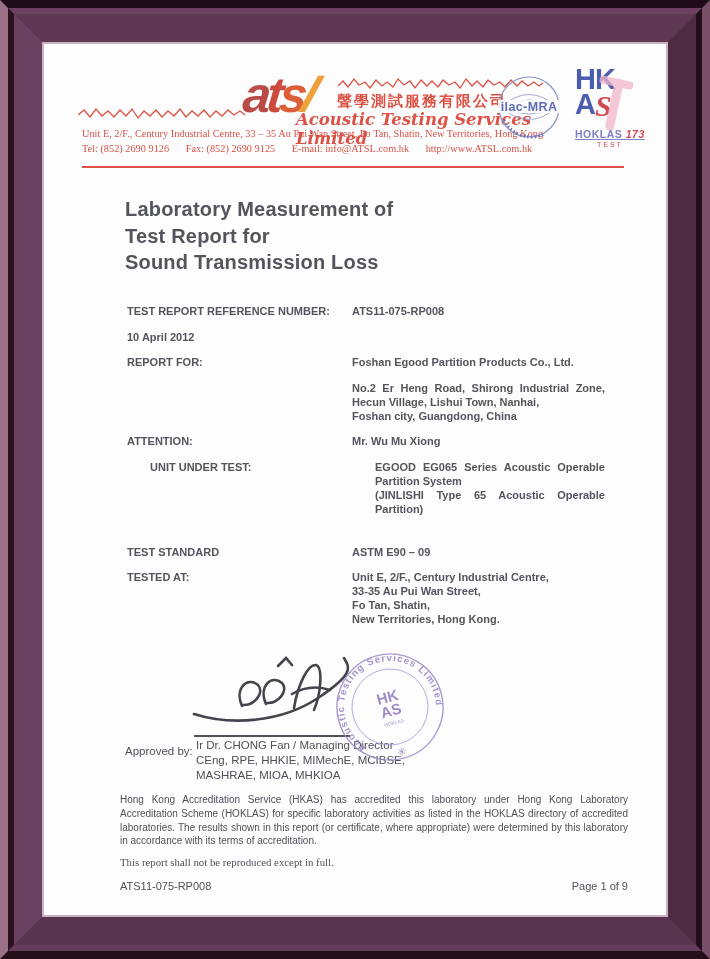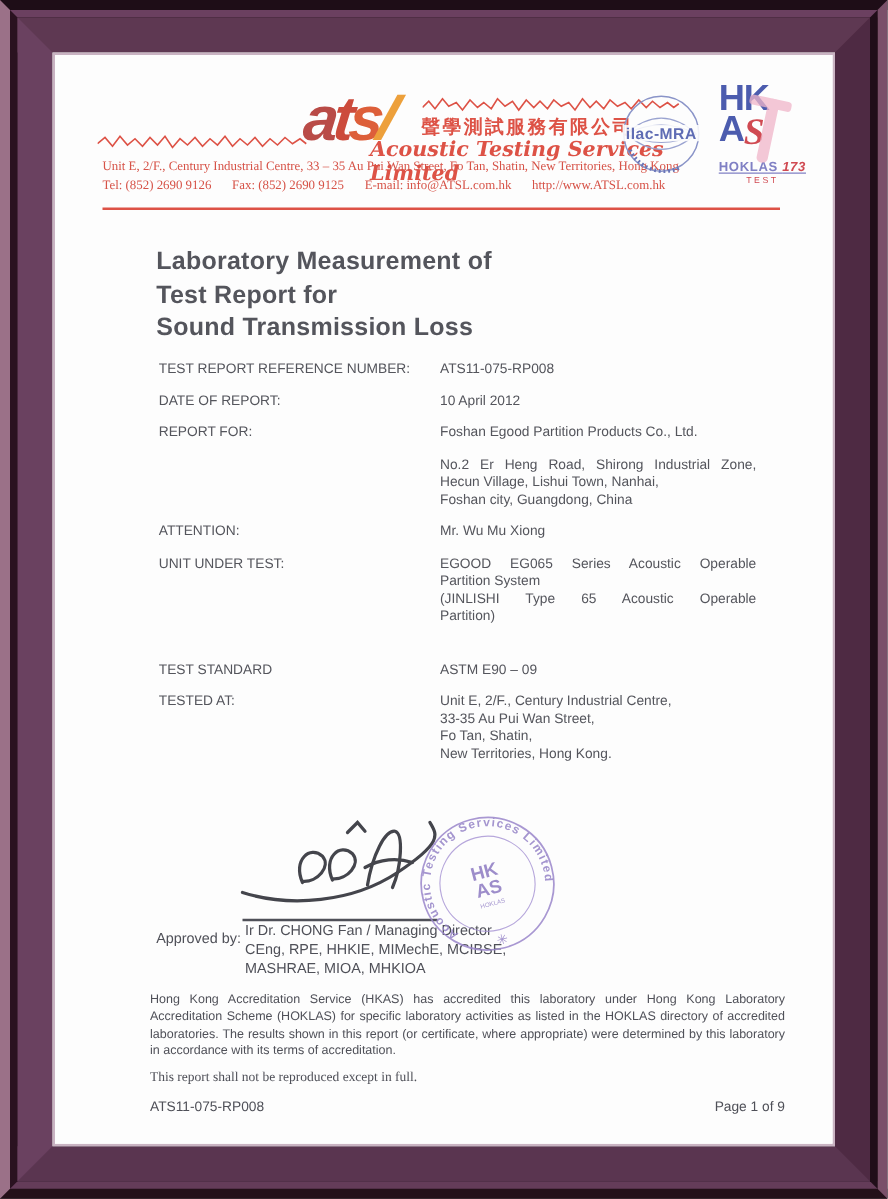--- a/index.html
+++ b/index.html
@@ -64,26 +64,26 @@
        text-decoration:underline;letter-spacing:.5px;white-space:nowrap;}
   .hkas .hoklas b{color:#d04a52;font-style:italic;}
   .hkas .test{font-size:7px;color:#d04a52;letter-spacing:2px;margin:1px 0 0 22px;}
 
   
   .title{position:absolute;left:81px;top:152px;
        font-size:20px;font-weight:bold;color:#54555c;line-height:26.5px;
        letter-spacing:.2px;}
 
   
-  .rows{position:absolute;left:83px;top:244px;width:478px;
-       font-size:11px;font-weight:normal;color:#54555c;line-height:14px;}
+  .rows{position:absolute;left:83px;top:260px;width:478px;
+       font-size:11px;font-weight:bold;color:#54555c;line-height:14px;}
   .row{display:flex;margin-bottom:11.5px;}
   .row .lbl{width:225px;flex:none;}
   .row .val{flex:1;}
-  .row.gap-lg{margin-bottom:29px;}
+  .row.gap-lg{margin-bottom:29px;margin-left:23px;}
   .val .j{text-align:justify;text-align-last:justify;}
 
   
   .approved{position:absolute;left:81px;top:678px;font-size:11.5px;color:#4f5058;margin-top:23px;}
   .sig-svg{position:absolute;left:146px;top:608px;}
   .sig-line{position:absolute;left:150px;top:691px;width:156px;height:1.6px;
        background:#4f5058;}
   .signer{position:absolute;left:152px;top:695px;font-size:11.5px;color:#4f5058;}
   .quals1{position:absolute;left:152px;top:710px;font-size:11.5px;color:#4f5058;}
   .quals2{position:absolute;left:152px;top:725px;font-size:11.5px;color:#4f5058;}
@@ -163,21 +163,20 @@
       </div>
 
       <div class="rows">
         <div class="row">
           <div class="lbl">TEST REPORT REFERENCE NUMBER:</div>
           <div class="val">
                   <div>ATS11-075-RP008</div>
                 </div>
         </div>
         <div class="row">
-          <div class="lbl">DATE OF REPORT:</div>
           <div class="val">
                   <div>10 April 2012</div>
                 </div>
         </div>
         <div class="row">
           <div class="lbl">REPORT FOR:</div>
           <div class="val">
                   <div>Foshan Egood Partition Products Co., Ltd.</div>
                 </div>
         </div>

